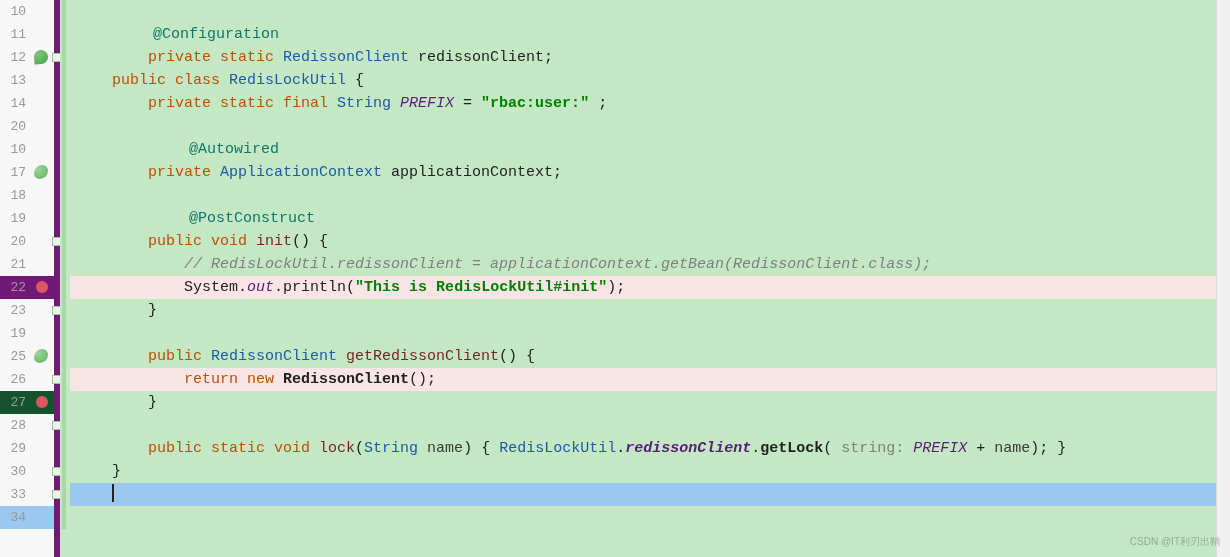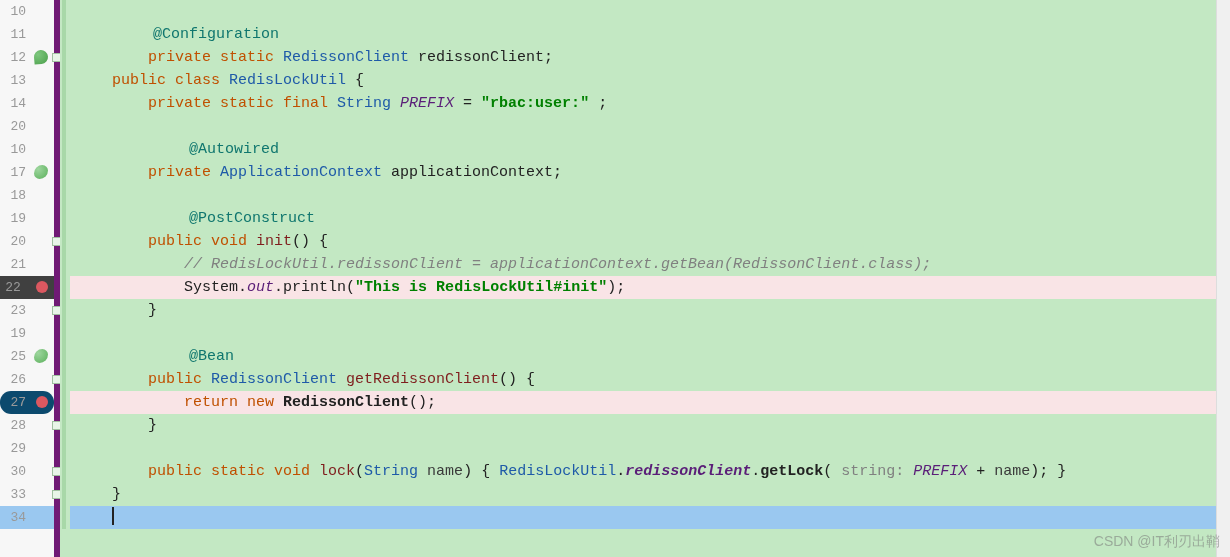--- a/index.html
+++ b/index.html
@@ -123,21 +123,21 @@
     background: #222;
     vertical-align: middle;
     margin-bottom: 2px;
   }
   .watermark {
     position: absolute;
     right: 10px;
     bottom: 4px;
     color: rgba(120,120,120,0.55);
     font-family: sans-serif;
-    font-size: 14px;
+    font-size: 10px;
     pointer-events: none;
   }
   .right-gutter {
     flex: 0 0 14px;
     background: #f0f0f0;
     border-left: 1px solid #ddd;
   }
 </style>
 </head>
 <body>
@@ -149,26 +149,26 @@
       <div class="gutter-line">12<div class="gutter-icon icon-spring"></div><div class="fold-marker"></div></div>
       <div class="gutter-line">13</div>
       <div class="gutter-line">14</div>
       <div class="gutter-line">20</div>
       <div class="gutter-line">10</div>
       <div class="gutter-line">17<div class="gutter-icon icon-bean"></div></div>
       <div class="gutter-line">18</div>
       <div class="gutter-line">19</div>
       <div class="gutter-line">20<div class="fold-marker"></div></div>
       <div class="gutter-line">21</div>
-      <div class="gutter-line" style="background: #404040; text-align: center;">22<div class="breakpoint"></div></div>
+      <div class="gutter-line" style="background: #701a75;">22<div class="breakpoint"></div></div>
       <div class="gutter-line">23<div class="fold-marker"></div></div>
       <div class="gutter-line">19</div>
       <div class="gutter-line">25<div class="gutter-icon icon-bean"></div></div>
       <div class="gutter-line">26<div class="fold-marker"></div></div>
-      <div class="gutter-line" style="background: #0c4a6e; border-radius: 11px;">27<div class="breakpoint"></div></div>
+      <div class="gutter-line" style="background: #14532d;">27<div class="breakpoint"></div></div>
       <div class="gutter-line">28<div class="fold-marker"></div></div>
       <div class="gutter-line">29</div>
       <div class="gutter-line">30<div class="fold-marker"></div></div>
       <div class="gutter-line">33<div class="fold-marker"></div></div>
       <div class="gutter-line" style="background: rgb(154, 200, 240);">34</div>
     </div>
   <div class="change-bar" id="changebar">
     <div class="change-strip" style="top:0;height:529px;"></div>
   </div>
   <div class="code-area" id="codearea">
@@ -180,21 +180,20 @@
       <div class="code-line"></div>
       <div class="code-line">        <span class="tok-ann">@Autowired</span></div>
       <div class="code-line">        <span class="tok-kw">private </span><span class="tok-type">ApplicationContext </span><span class="tok-ident">applicationContext</span><span class="tok-ident">;</span></div>
       <div class="code-line"></div>
       <div class="code-line">        <span class="tok-ann">@PostConstruct</span></div>
       <div class="code-line">        <span class="tok-kw">public </span><span class="tok-kw">void </span><span class="tok-method">init</span><span class="tok-ident">() {</span></div>
       <div class="code-line">            <span class="tok-comment">// RedisLockUtil.redissonClient = applicationContext.getBean(RedissonClient.class);</span></div>
       <div class="code-line line-bp">            <span class="tok-ident">System</span><span class="tok-ident">.</span><span class="tok-static-field">out</span><span class="tok-ident">.</span><span class="tok-ident">println(</span><span class="tok-str tok-bold">"This is RedisLockUtil#init"</span><span class="tok-ident">);</span></div>
       <div class="code-line">        <span class="tok-ident">}</span></div>
       <div class="code-line"></div>
-      <div class="code-line">        <span class="tok-ann">@Bean</span></div>
       <div class="code-line">        <span class="tok-kw">public </span><span class="tok-type">RedissonClient </span><span class="tok-method">getRedissonClient</span><span class="tok-ident">() {</span></div>
       <div class="code-line line-bp">            <span class="tok-kw">return </span><span class="tok-kw">new </span><span class="tok-ident tok-bold">RedissonClient</span><span class="tok-ident">();</span></div>
       <div class="code-line">        <span class="tok-ident">}</span></div>
       <div class="code-line"></div>
       <div class="code-line">        <span class="tok-kw">public </span><span class="tok-kw">static </span><span class="tok-kw">void </span><span class="tok-method">lock</span><span class="tok-ident">(</span><span class="tok-type">String </span><span class="tok-param">name</span><span class="tok-ident">) { </span><span class="tok-type">RedisLockUtil</span><span class="tok-ident">.</span><span class="tok-static-field tok-bold">redissonClient</span><span class="tok-ident">.</span><span class="tok-ident tok-bold">getLock</span><span class="tok-ident">( </span><span class="tok-hint">string: </span><span class="tok-static-field">PREFIX </span><span class="tok-ident">+ </span><span class="tok-param">name</span><span class="tok-ident">); }</span></div>
       <div class="code-line">    <span class="tok-ident">}</span></div>
       <div class="code-line line-current">    <span class="caret"></span></div>
     </div>
   <div class="right-gutter"></div>
 </div>

